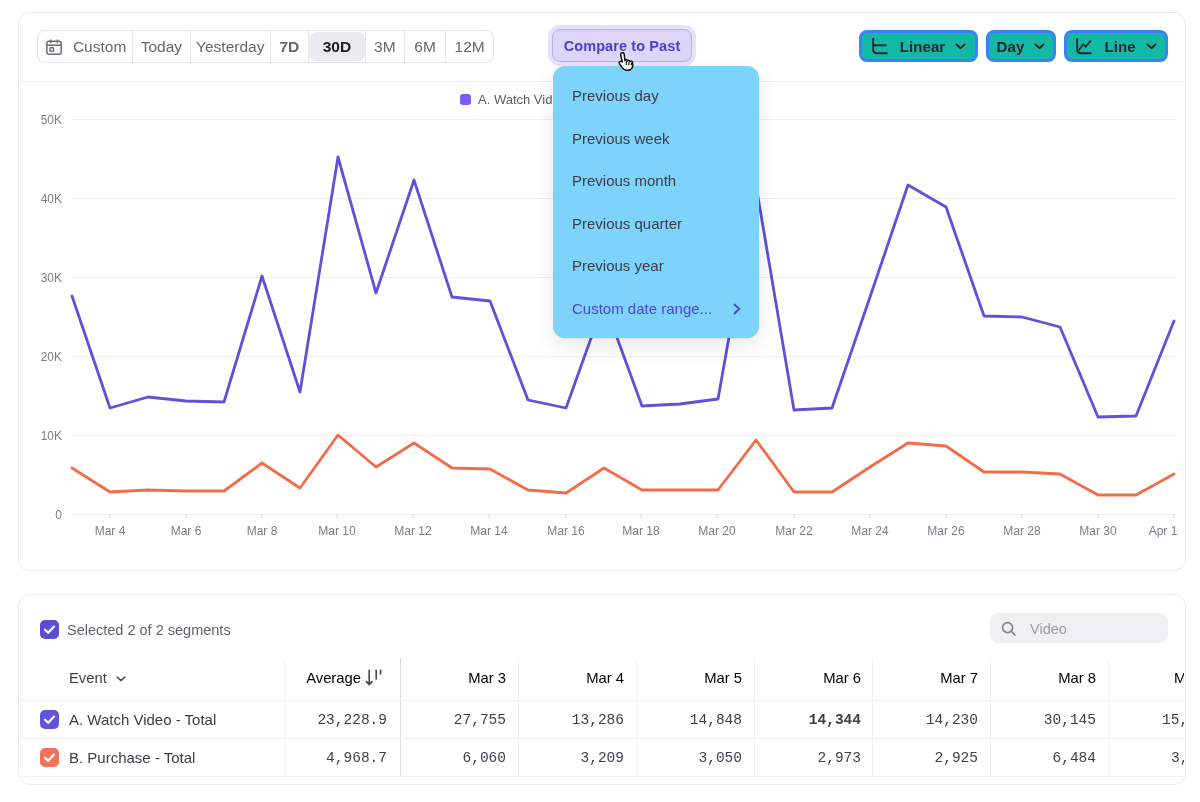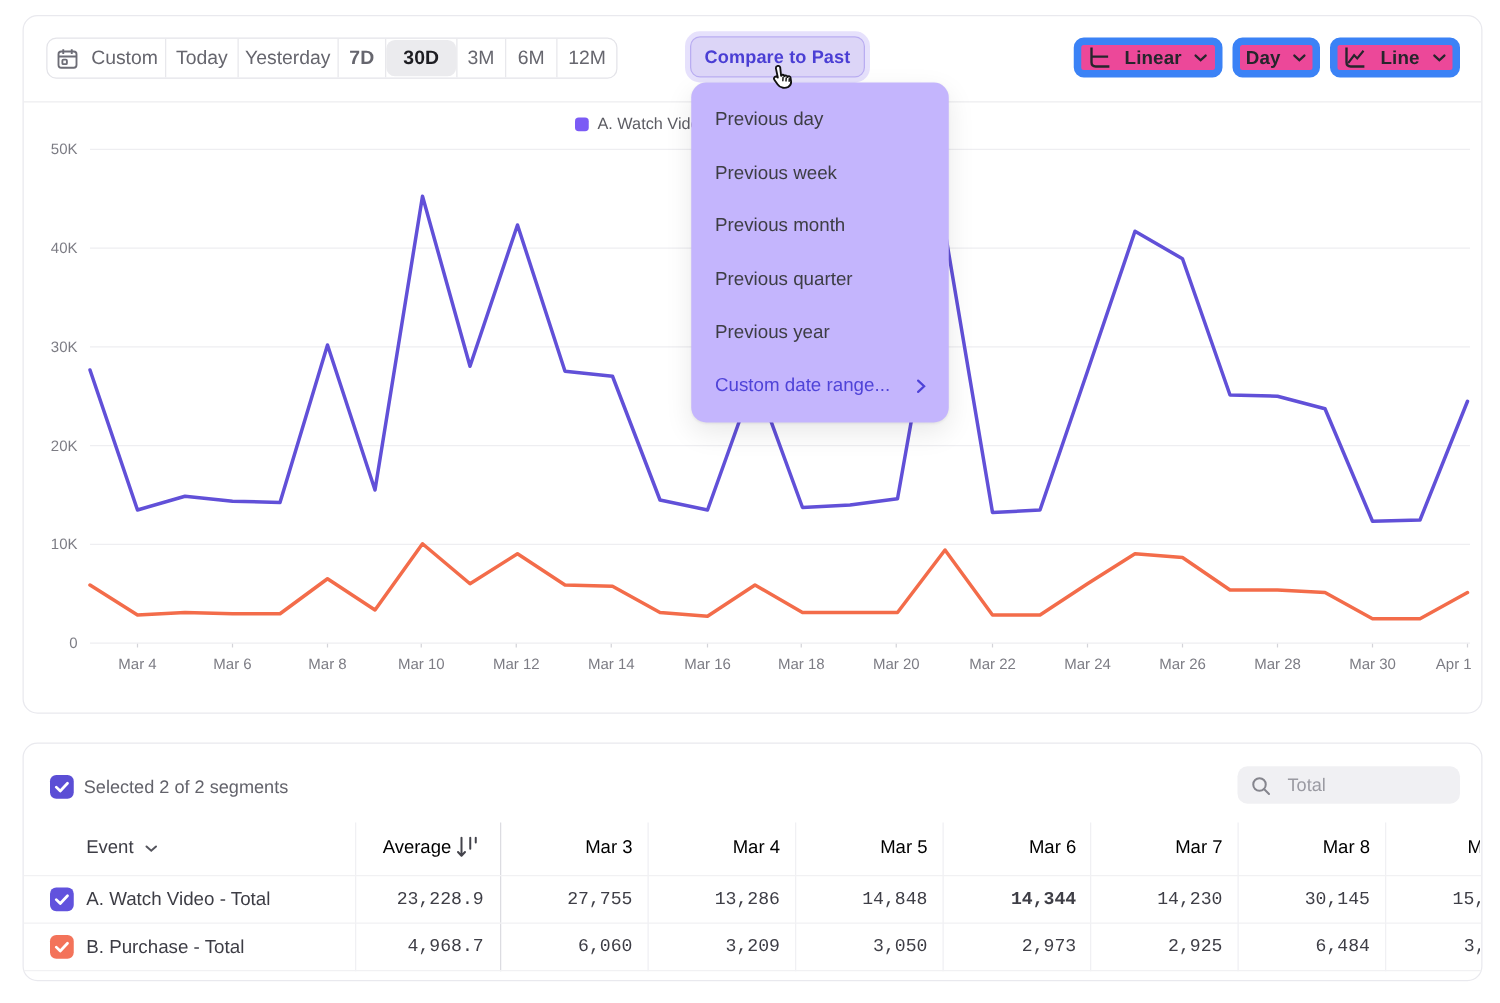--- a/index.html
+++ b/index.html
@@ -1,20 +1,20 @@
 <!DOCTYPE html>
 <html><head>
 <meta charset="utf-8">
 <style>
 * { margin:0; padding:0; box-sizing:border-box; }
 html,body { width:1200px; height:802px; background:#ffffff; font-family:"Liberation Sans", sans-serif; overflow:hidden; position:relative; }
 .abs { position:absolute; }
 .card { position:absolute; background:#fff; border:1px solid #e9e9ee; border-radius:12px; }
 .seg { color:#66666e; font-size:15.5px; display:flex; align-items:center; justify-content:center; border-right:1px solid #e8e8ec; height:100%; }
-.btn { position:absolute; background:#ec4899; border:6px solid #3b82f6; border-radius:8px; display:flex; align-items:center; justify-content:center; color:#26262c; font-size:15px; font-weight:700; gap:10px; letter-spacing:0.1px; }
+.btn { position:absolute; background:#14b8a6; border:3px solid #3b82f6; border-radius:8px; display:flex; align-items:center; justify-content:center; color:#26262c; font-size:15px; font-weight:700; gap:10px; letter-spacing:0.1px; }
 .mi { position:absolute; left:19px; font-size:15px; color:#3d3d44; }
 .num { font-family:"Liberation Mono", monospace; font-size:14.5px; color:#3e3e46; position:absolute; }
 .hdr { position:absolute; font-size:14.8px; font-weight:400; color:#000000; }
 .vline { position:absolute; width:1px; background:#f0f0f3; top:658px; height:119px; }
 .hline2 { position:absolute; left:19px; width:1166px; height:1px; background:#f1f1f3; }
 </style>
 </head>
 <body>
 
 <div class="card" style="left:18px; top:12px; width:1168px; height:559px;"></div>
@@ -129,21 +129,21 @@
     <text x="478" y="103.5" font-family="Liberation Sans, sans-serif" font-size="13" fill="#5c5c63">A. Watch Video - Total</text>
     <rect x="625" y="94" width="11" height="11" rx="3" fill="#f3735a"></rect>
     <text x="643" y="103.5" font-family="Liberation Sans, sans-serif" font-size="13" fill="#5c5c63">B. Purchase - Total</text>
   </g>
 
   <polyline stroke="#f36c4a" stroke-width="2.8" stroke-linejoin="round" stroke-linecap="round" points="72,468 110,492 148,490 186,491 224,491 262,463 300,488 338,435 376,467 414,443 452,468 490,469 528,490 566,493 604,468 642,490 680,490 718,490 756,440 794,492 832,492 870,467 908,443 946,446 984,472 1022,472 1060,474 1098,495 1136,495 1174,474"></polyline>
 
   <polyline stroke="#6150d8" stroke-width="2.8" stroke-linejoin="round" stroke-linecap="round" points="72,296 110,408 148,397 186,401 224,402 262,276 300,392 338,157 376,293 414,180 452,297 490,301 528,400 566,408 604,302 642,406 680,404 718,399 756,185 794,410 832,408 870,297 908,185 946,207 984,316 1022,317 1060,327 1098,417 1136,416 1174,321"></polyline>
 </svg>
 
-<div class="abs" style="left:553px; top:66px; width:206px; height:272px; background:#c4b5fd; border-radius:12px; box-shadow:0 1px 2px rgba(0,0,0,0.06), 0 8px 22px rgba(0,0,0,0.09); z-index:5;">
+<div class="abs" style="left:553px; top:66px; width:206px; height:272px; background:#7dd3fc; border-radius:12px; box-shadow:0 1px 2px rgba(0,0,0,0.06), 0 8px 22px rgba(0,0,0,0.09); z-index:5;">
   <div class="mi" style="top:21px;">Previous day</div>
   <div class="mi" style="top:64px;">Previous week</div>
   <div class="mi" style="top:106px;">Previous month</div>
   <div class="mi" style="top:149px;">Previous quarter</div>
   <div class="mi" style="top:191px;">Previous year</div>
   <div class="mi" style="top:234px; color:#4f43d8;">Custom date range...</div>
   <svg class="abs" style="left:180px; top:237px;" width="8" height="12" viewBox="0 0 8 12" fill="none" stroke="#4f43d8" stroke-width="1.8" stroke-linecap="round">
       <path d="M1.5 1.5 L6.3 6 L1.5 10.5"></path>
     </svg>
 </div>
@@ -164,21 +164,21 @@
       <path d="M5 9.7 L8.2 12.8 L14 6.6"></path>
     </svg>
 </div>
 <div class="abs" style="left:67px; top:622px; font-size:14.5px; color:#63636b;">Selected 2 of 2 segments</div>
 
 <div class="abs" style="left:990px; top:613px; width:178px; height:30px; background:#f0f0f3; border-radius:8px;"></div>
 <svg class="abs" style="left:1000px; top:620px;" width="18" height="18" viewBox="0 0 18 18" fill="none" stroke="#85858d" stroke-width="1.6" stroke-linecap="round">
     <circle cx="7.6" cy="7.6" r="5"></circle>
     <path d="M11.4 11.4 L15.2 15.2"></path>
   </svg>
-<div class="abs" style="left:1030px; top:621px; font-size:14.5px; color:#9a9aa2;">Total</div>
+<div class="abs" style="left:1030px; top:621px; font-size:14.5px; color:#9a9aa2;">Video</div>
 
 <div class="hdr" style="left:69px; top:670px; font-weight:400; color:#3d3d45;">Event</div>
 <svg class="abs" style="left:116px; top:676px;" width="10" height="6" viewBox="0 0 10 6" fill="none" stroke="#55555d" stroke-width="1.6" stroke-linecap="round">
     <path d="M1.2 1.2 L5 4.6 L8.8 1.2"></path>
   </svg>
 <div class="hdr" style="left:0; top:670px; width:361px; text-align:right;">Average</div>
 <svg class="abs" style="left:365px; top:669px;" width="18" height="18" viewBox="0 0 18 18" fill="none" stroke="#43434b" stroke-width="1.6" stroke-linecap="round">
   <path d="M4.2 1.2 V15 M4.2 15.6 L1.4 12.6 M4.2 15.6 L7 12.6"></path>
   <path d="M11.2 1.2 V10"></path>
   <path d="M15.6 1.2 V5"></path>

